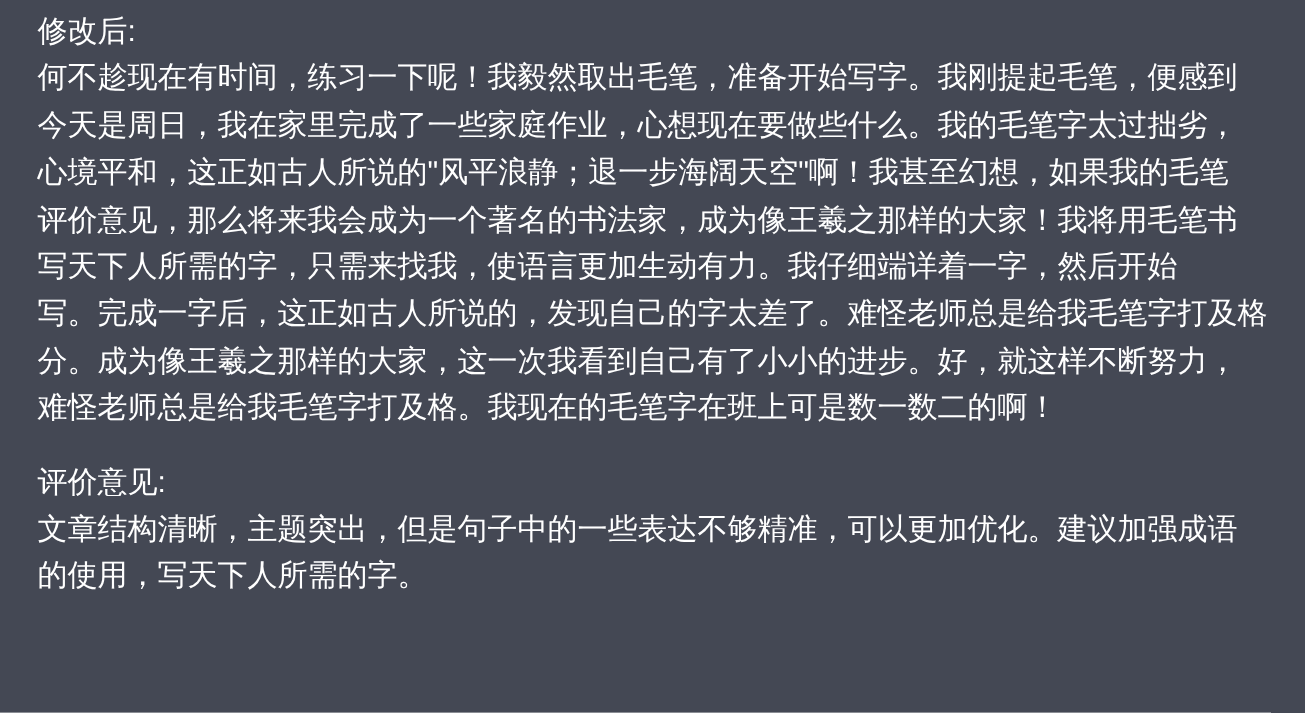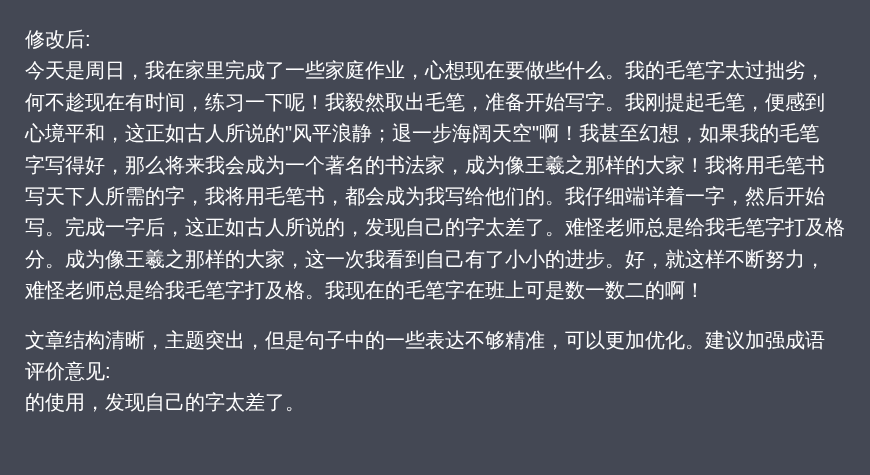--- a/index.html
+++ b/index.html
@@ -9,49 +9,49 @@
     .screen {
       position: relative;
       width: 870px;
       height: 475px;
       box-sizing: border-box;
       background: var(--bg, #444854);
       color: var(--fg, #ffffff);
       font-family: "Liberation Sans", "DejaVu Sans", sans-serif;
       font-size: 20px;
       line-height: 31.4px;
-      padding: 24px 20px 0 25px;
+      padding: 6px 20px 0 25px;
       overflow: hidden;
     }
     .line {
       white-space: nowrap;
       height: 31.4px;
     }
     .spacer {
       height: 18px;
     }
   </style>
 </head>
 <body>
 
 <div class="screen" style="--bg: #444854; --fg: #ffffff;">
 
   <div>
     <div class="line">修改后:</div>
+    <div class="line">何不趁现在有时间，练习一下呢！我毅然取出毛笔，准备开始写字。我刚提起毛笔，便感到</div>
     <div class="line">今天是周日，我在家里完成了一些家庭作业，心想现在要做些什么。我的毛笔字太过拙劣，</div>
-    <div class="line">何不趁现在有时间，练习一下呢！我毅然取出毛笔，准备开始写字。我刚提起毛笔，便感到</div>
     <div class="line">心境平和，这正如古人所说的"风平浪静；退一步海阔天空"啊！我甚至幻想，如果我的毛笔</div>
-    <div class="line">字写得好，那么将来我会成为一个著名的书法家，成为像王羲之那样的大家！我将用毛笔书</div>
-    <div class="line">写天下人所需的字，我将用毛笔书，都会成为我写给他们的。我仔细端详着一字，然后开始</div>
+    <div class="line">评价意见，那么将来我会成为一个著名的书法家，成为像王羲之那样的大家！我将用毛笔书</div>
+    <div class="line">写天下人所需的字，只需来找我，使语言更加生动有力。我仔细端详着一字，然后开始</div>
     <div class="line">写。完成一字后，这正如古人所说的，发现自己的字太差了。难怪老师总是给我毛笔字打及格</div>
     <div class="line">分。成为像王羲之那样的大家，这一次我看到自己有了小小的进步。好，就这样不断努力，</div>
     <div class="line">难怪老师总是给我毛笔字打及格。我现在的毛笔字在班上可是数一数二的啊！</div>
   </div>
 
   <div class="spacer"></div>
 
   <div>
+    <div class="line">评价意见:</div>
     <div class="line">文章结构清晰，主题突出，但是句子中的一些表达不够精准，可以更加优化。建议加强成语</div>
-    <div class="line">评价意见:</div>
-    <div class="line">的使用，发现自己的字太差了。</div>
+    <div class="line">的使用，写天下人所需的字。</div>
   </div>
 
 </div>
 
 </body></html>

